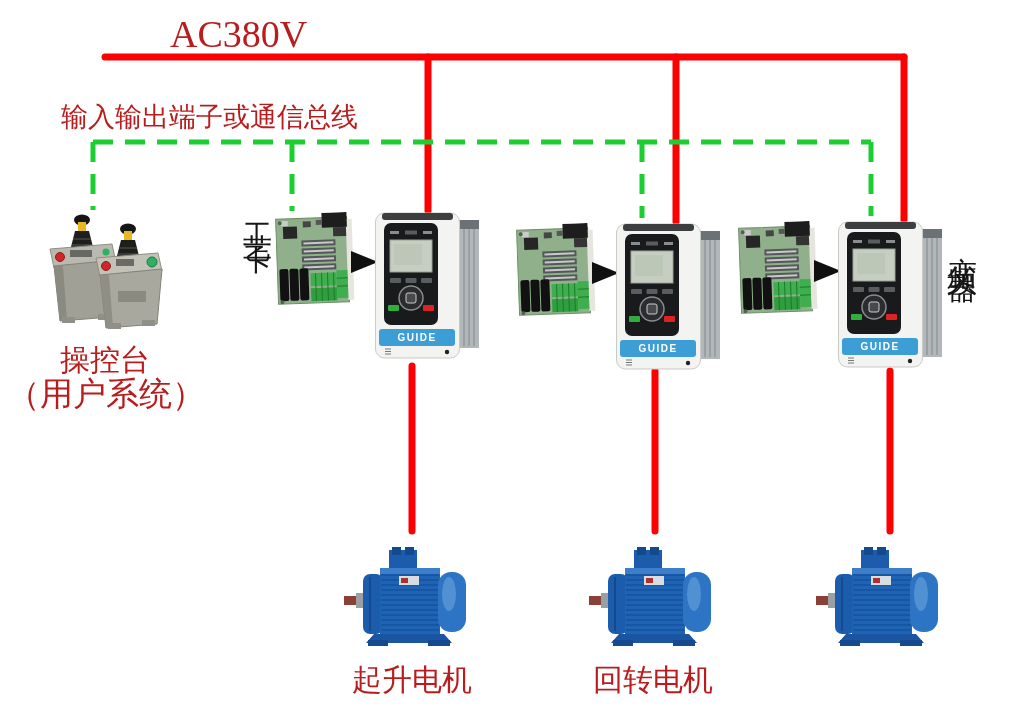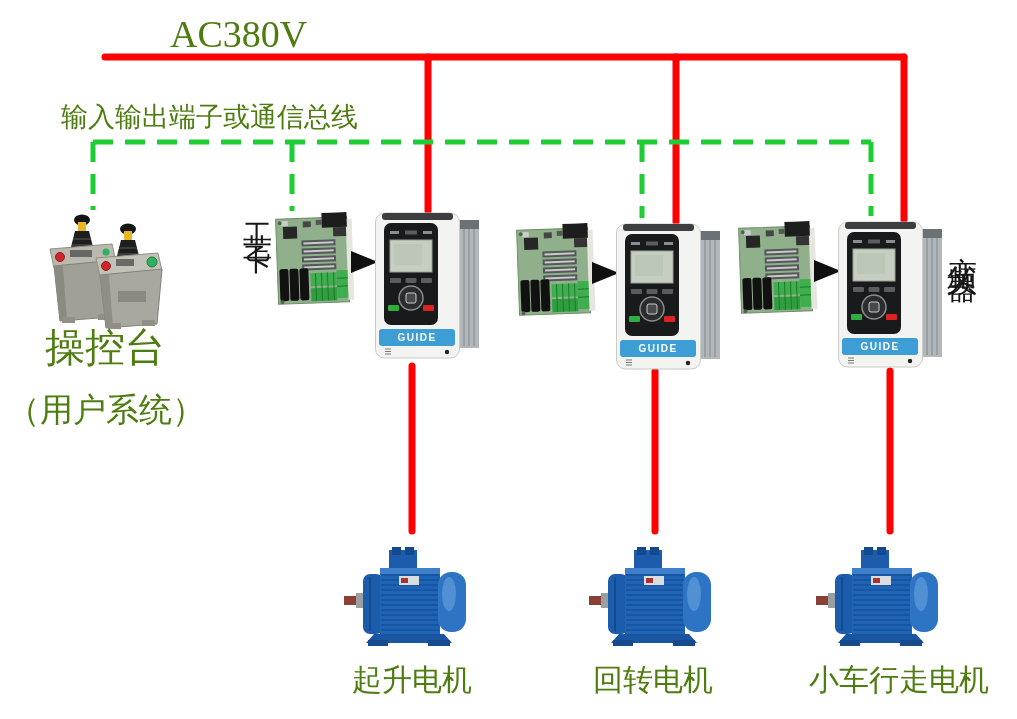--- a/index.html
+++ b/index.html
@@ -2,21 +2,21 @@
 <html><head>
 <meta charset="utf-8">
 <style>
   html,body{margin:0;padding:0;background:#ffffff;}
   #canvas{
     position:relative;width:1017px;height:719px;background:#ffffff;overflow:hidden;
     font-family:"Liberation Serif","DejaVu Serif",serif;color:#111;
   }
   .abs{position:absolute;}
   #wires{position:absolute;left:0;top:0;width:1017px;height:719px;pointer-events:none;}
-  .label{position:absolute;color:#4d7c0f;white-space:nowrap;}
+  .label{position:absolute;color:#b91c1c;white-space:nowrap;}
   .vlabel{position:absolute;color:#161616;writing-mode:vertical-rl;text-orientation:upright;}
   .center{text-align:center;}
   .arrow{
     position:absolute;width:0;height:0;
     border-top:11px solid transparent;border-bottom:11px solid transparent;
     border-left:27px solid #101010;
   }
   .guide-band-label{
     position:absolute;font-family:"Liberation Sans","DejaVu Sans",sans-serif;
     font-weight:bold;color:#ffffff;font-size:10px;letter-spacing:1.5px;
@@ -190,22 +190,22 @@
     <polygon points="56,47 118,42 122,60 60,66" fill="#c2c2b8" stroke="#8e8e84" stroke-width="1"></polygon>
     <circle cx="66" cy="55" r="4.5" fill="#cf2727" stroke="#8e1d1d"></circle>
     <circle cx="112" cy="51" r="5" fill="#2db061" stroke="#1d7a42"></circle>
     <rect x="76" y="48" width="18" height="7" fill="#3a3a3a" opacity="0.65"></rect>
     <polygon points="60,64 122,58 117,113 66,117" fill="#a8a89e" stroke="#82827a" stroke-width="1"></polygon>
     <polygon points="60,64 69,64 73,117 66,117" fill="#8f8f85"></polygon>
     <rect x="78" y="80" width="28" height="11" fill="#8a8a80"></rect>
     <rect x="68" y="112" width="13" height="6" fill="#909086"></rect>
     <rect x="102" y="109" width="13" height="6" fill="#909086"></rect>
   </svg>
-  <div class="label center" style="left:20px;top:320px;width:170px;font-size:40px;">操控台</div>
-  <div class="label center" style="left:0px;top:372px;width:212px;font-size:33px;margin-top:16px;">（用户系统）</div>
+  <div class="label center" style="left:20px;top:340px;width:170px;font-size:30px;">操控台</div>
+  <div class="label center" style="left:0px;top:372px;width:212px;font-size:33px;">（用户系统）</div>
 
   <div class="vlabel" style="left:238px;top:200px;font-size:29px;letter-spacing:11px;">工艺卡</div>
   <div class="vlabel" style="left:941px;top:233px;font-size:30px;letter-spacing:9px;">变频器</div>
 
   <div class="group" style="left:275px;top:210px;">
     <svg class="pcb-svg" width="78" height="92">
         <use href="#sym-pcb"></use>
       </svg>
     <div class="arrow" style="left:76px;top:41px;"></div>
     <svg class="inv-svg" width="106" height="151">
@@ -241,15 +241,14 @@
     </svg>
   <svg class="abs" style="left:589px;top:547px;" width="130" height="100">
       <use href="#sym-motor"></use>
     </svg>
   <svg class="abs" style="left:816px;top:547px;" width="130" height="100">
       <use href="#sym-motor"></use>
     </svg>
 
   <div class="label center" style="left:573px;top:660px;width:160px;font-size:30px;">回转电机</div>
   <div class="label center" style="left:332px;top:660px;width:160px;font-size:30px;">起升电机</div>
-  <div class="label center" style="left:809px;top:660px;width:160px;font-size:30px;">小车行走电机</div>
 
 </div>
 
 </body></html>

